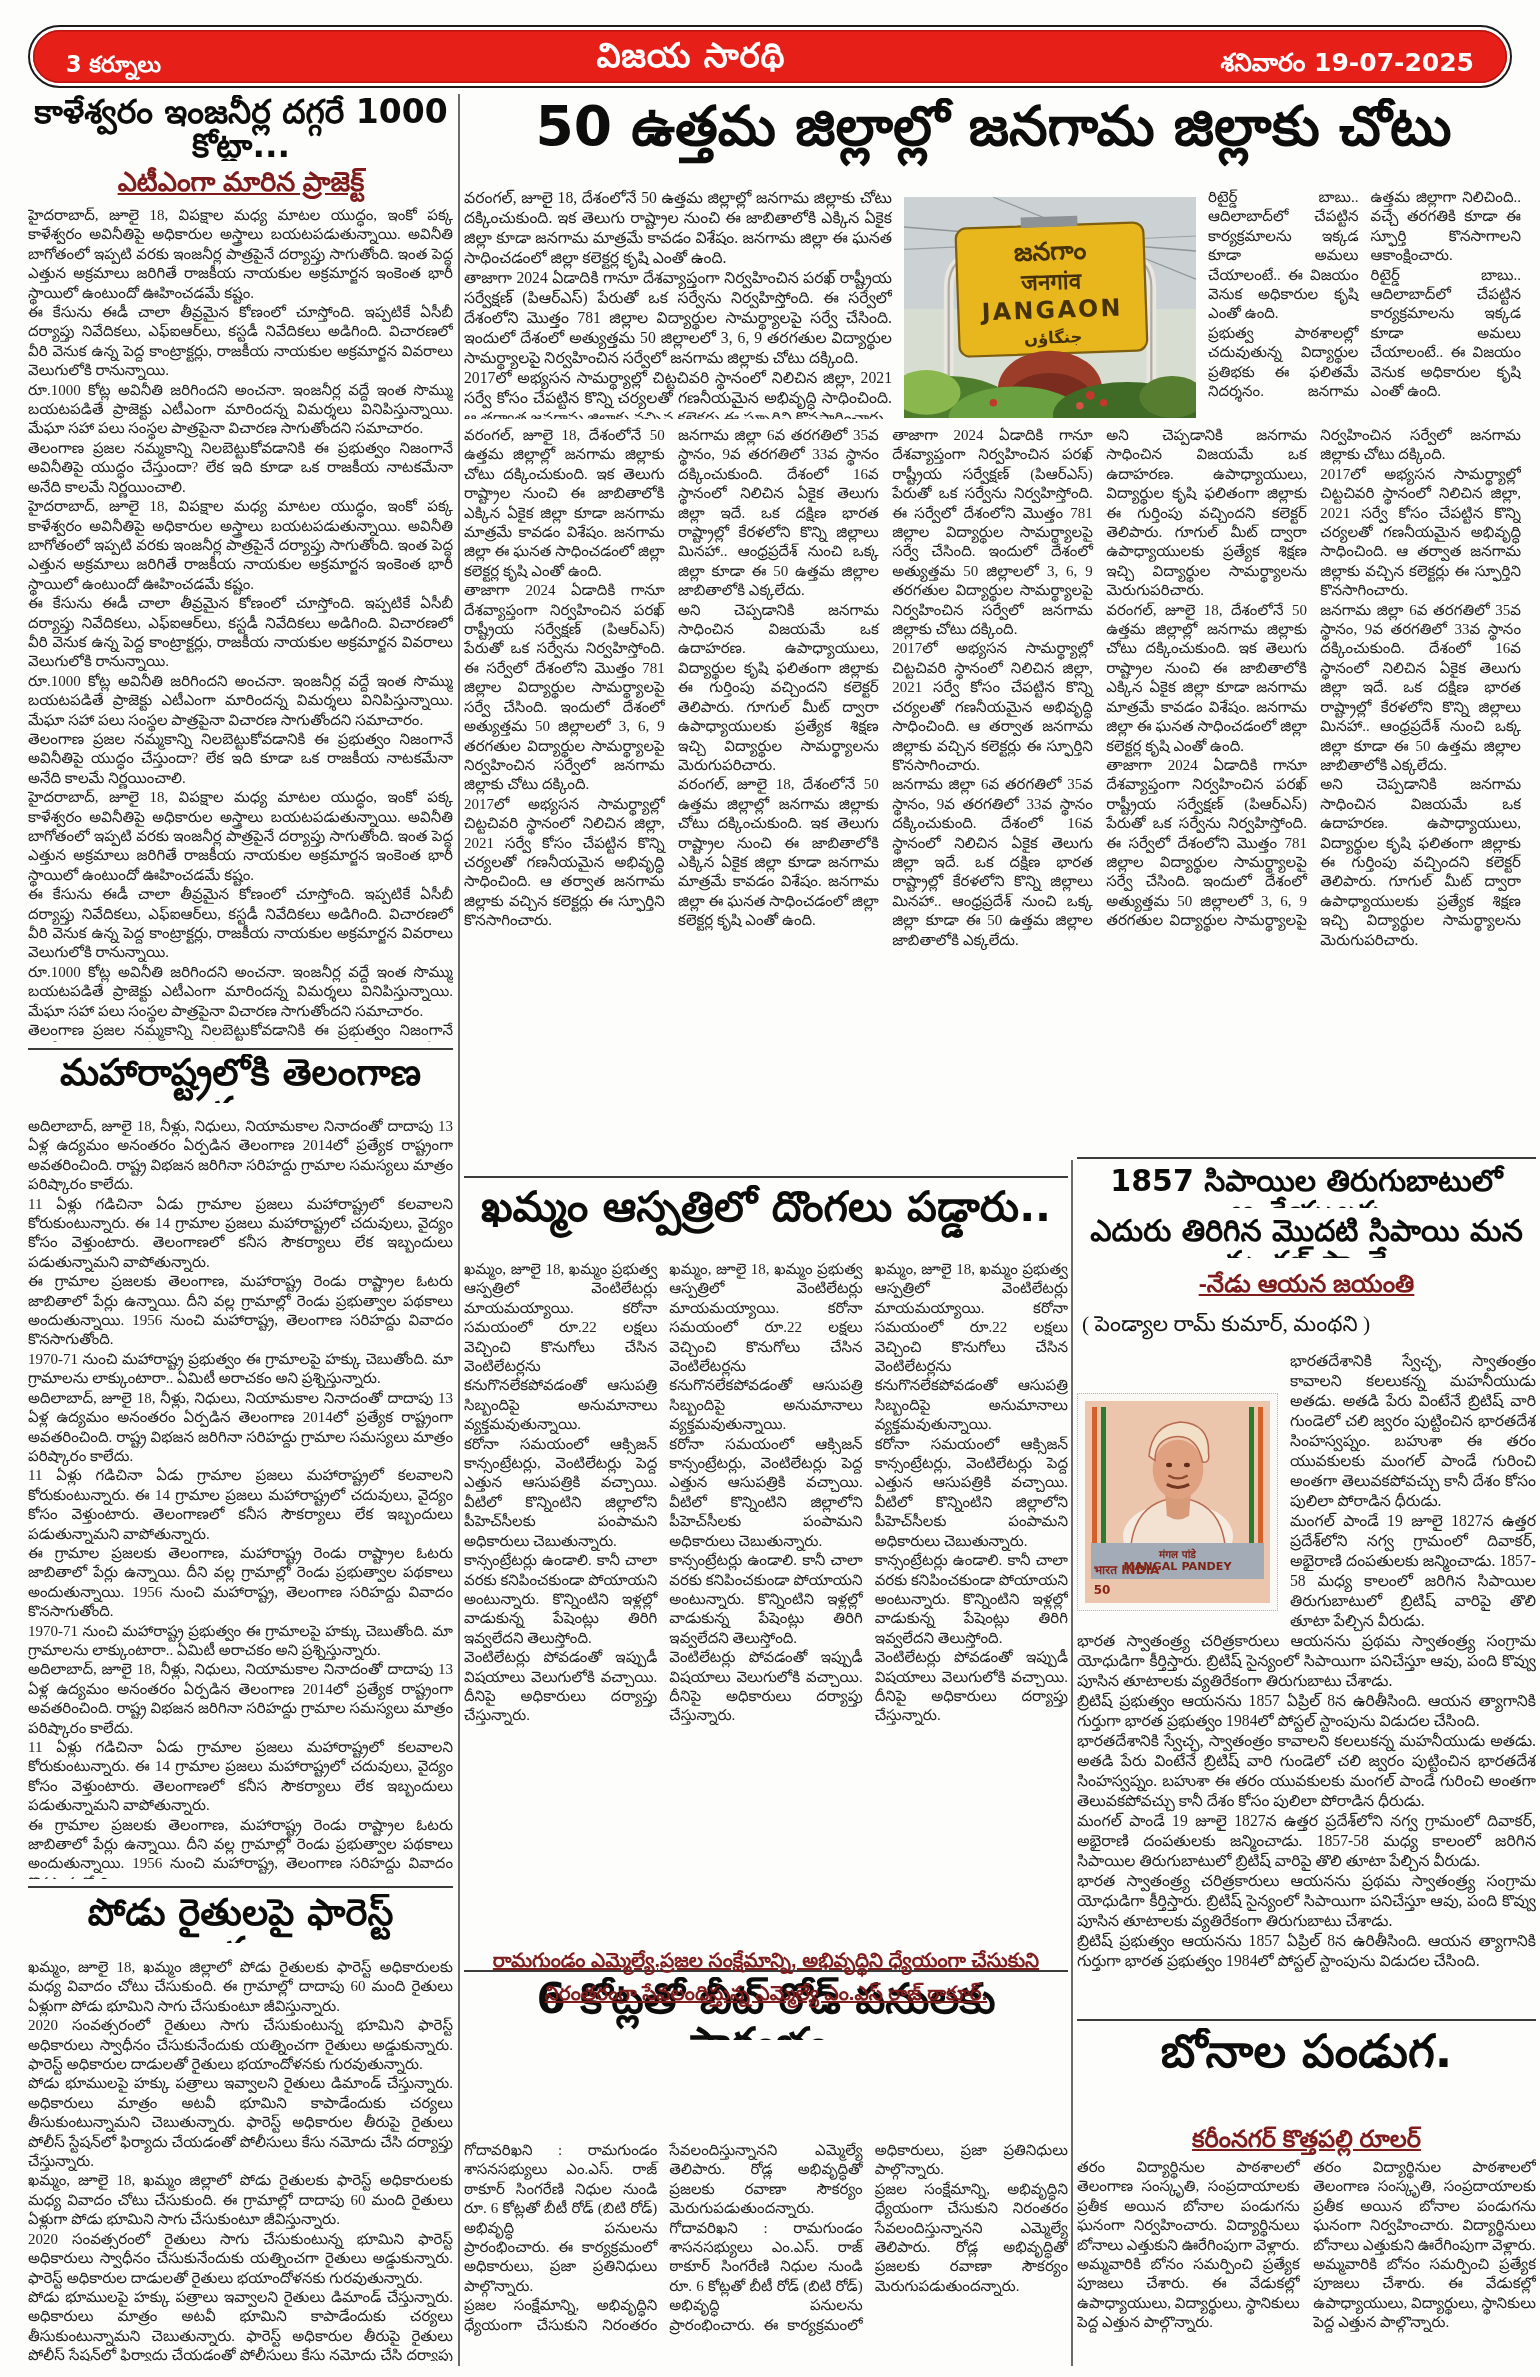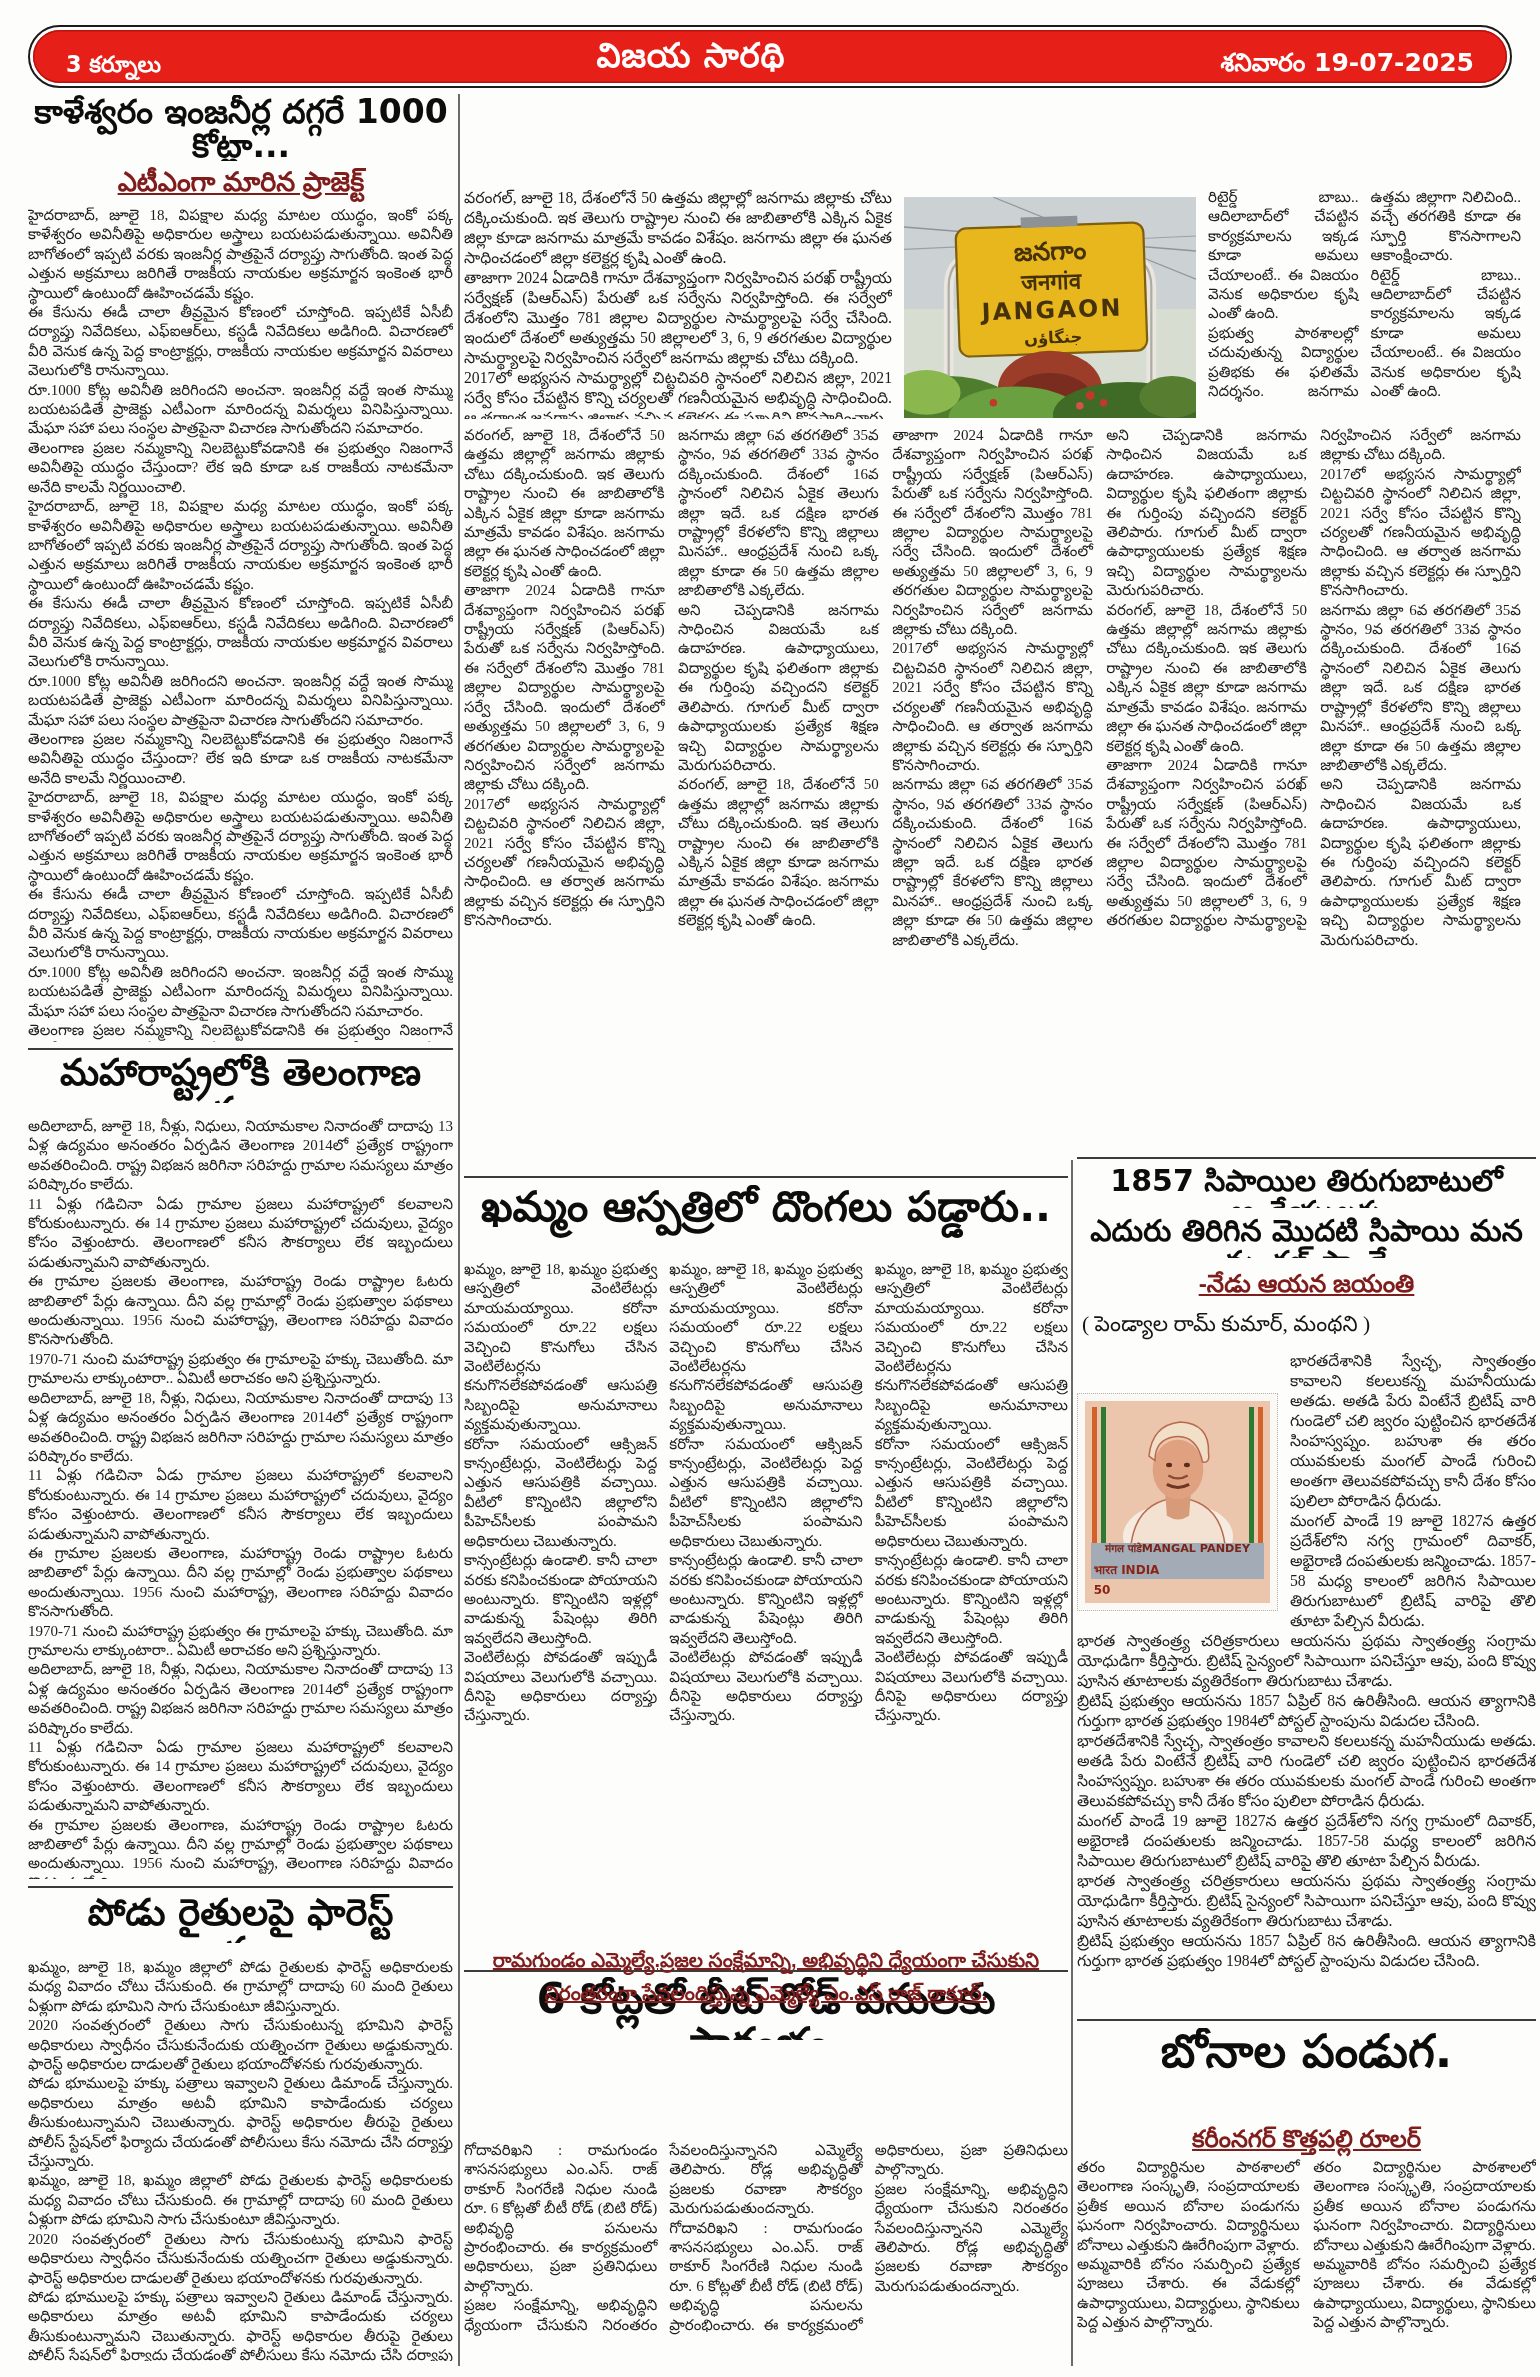--- a/index.html
+++ b/index.html
@@ -26,21 +26,21 @@
   .rule-h{background:#3c3c3c;height:1.5px;}
   .rule-v{background:#6b6b6b;width:1.5px;}
   
   .photo{left:904px;top:197px;width:292px;height:221px;overflow:hidden;background:#cfd3d6;}
   
   .stamp{float:left;width:201px;height:218px;margin:42px 12px 4.5px 0;background:#fbf9f6;
          border:1.5px dotted #b9b2aa;box-sizing:border-box;padding:6.7px;}
   .stamp-inner{position:relative;width:100%;height:100%;background:#ecc5ad;overflow:hidden;}
   .sbar{position:absolute;top:6px;bottom:48px;width:5.2px;}
   .stamp-band{position:absolute;left:6px;right:6px;bottom:24px;height:36px;background:#a3abb6;
-              display:flex;flex-direction:row;align-items:flex-start;justify-content:center;
+              display:flex;flex-direction:column;align-items:center;justify-content:center;
               color:#7a2416;font-family:"DejaVu Sans",sans-serif;font-weight:bold;line-height:1.15;}
   .stamp-foot{position:absolute;left:9px;right:9px;bottom:3px;display:flex;justify-content:space-between;
               color:#8a2414;font-family:"DejaVu Sans",sans-serif;font-weight:bold;font-size:12px;flex-direction:column;}
 </style>
 </head>
 <body>
 
 <div id="page">
 
   <div class="abs mast-outer">
@@ -64,20 +64,21 @@
       <p>హైదరాబాద్, జూలై 18, విపక్షాల మధ్య మాటల యుద్ధం, ఇంకో పక్క కాళేశ్వరం అవినీతిపై అధికారుల అస్త్రాలు బయటపడుతున్నాయి. అవినీతి బాగోతంలో ఇప్పటి వరకు ఇంజనీర్ల పాత్రపైనే దర్యాప్తు సాగుతోంది. ఇంత పెద్ద ఎత్తున అక్రమాలు జరిగితే రాజకీయ నాయకుల అక్రమార్జన ఇంకెంత భారీ స్థాయిలో ఉంటుందో ఊహించడమే కష్టం.</p>
       <p>ఈ కేసును ఈడీ చాలా తీవ్రమైన కోణంలో చూస్తోంది. ఇప్పటికే ఏసీబీ దర్యాప్తు నివేదికలు, ఎఫ్ఐఆర్‌లు, కస్టడీ నివేదికలు అడిగింది. విచారణలో వీరి వెనుక ఉన్న పెద్ద కాంట్రాక్టర్లు, రాజకీయ నాయకుల అక్రమార్జన వివరాలు వెలుగులోకి రానున్నాయి.</p>
       <p>రూ.1000 కోట్ల అవినీతి జరిగిందని అంచనా. ఇంజనీర్ల వద్దే ఇంత సొమ్ము బయటపడితే ప్రాజెక్టు ఎటీఎంగా మారిందన్న విమర్శలు వినిపిస్తున్నాయి. మేఘా సహా పలు సంస్థల పాత్రపైనా విచారణ సాగుతోందని సమాచారం.</p>
       <p>తెలంగాణ ప్రజల నమ్మకాన్ని నిలబెట్టుకోవడానికి ఈ ప్రభుత్వం నిజంగానే అవినీతిపై యుద్ధం చేస్తుందా? లేక ఇది కూడా ఒక రాజకీయ నాటకమేనా అనేది కాలమే నిర్ణయించాలి.</p>
       <p>హైదరాబాద్, జూలై 18, విపక్షాల మధ్య మాటల యుద్ధం, ఇంకో పక్క కాళేశ్వరం అవినీతిపై అధికారుల అస్త్రాలు బయటపడుతున్నాయి. అవినీతి బాగోతంలో ఇప్పటి వరకు ఇంజనీర్ల పాత్రపైనే దర్యాప్తు సాగుతోంది. ఇంత పెద్ద ఎత్తున అక్రమాలు జరిగితే రాజకీయ నాయకుల అక్రమార్జన ఇంకెంత భారీ స్థాయిలో ఉంటుందో ఊహించడమే కష్టం.</p>
       <p>ఈ కేసును ఈడీ చాలా తీవ్రమైన కోణంలో చూస్తోంది. ఇప్పటికే ఏసీబీ దర్యాప్తు నివేదికలు, ఎఫ్ఐఆర్‌లు, కస్టడీ నివేదికలు అడిగింది. విచారణలో వీరి వెనుక ఉన్న పెద్ద కాంట్రాక్టర్లు, రాజకీయ నాయకుల అక్రమార్జన వివరాలు వెలుగులోకి రానున్నాయి.</p>
       <p>రూ.1000 కోట్ల అవినీతి జరిగిందని అంచనా. ఇంజనీర్ల వద్దే ఇంత సొమ్ము బయటపడితే ప్రాజెక్టు ఎటీఎంగా మారిందన్న విమర్శలు వినిపిస్తున్నాయి. మేఘా సహా పలు సంస్థల పాత్రపైనా విచారణ సాగుతోందని సమాచారం.</p>
       <p>తెలంగాణ ప్రజల నమ్మకాన్ని నిలబెట్టుకోవడానికి ఈ ప్రభుత్వం నిజంగానే అవినీతిపై యుద్ధం చేస్తుందా? లేక ఇది కూడా ఒక రాజకీయ నాటకమేనా అనేది కాలమే నిర్ణయించాలి.</p>
     </div>
 
+  <div class="abs hl" style="left:464px;top:98px;width:1059px;height:76px;font-size:55px;white-space:nowrap;">50 ఉత్తమ జిల్లాల్లో జనగామ జిల్లాకు చోటు</div>
 
   <div class="abs body" style="left:464px;top:188px;width:428px;height:231px;font-size:15.7px;line-height:20px;">
       <p>వరంగల్, జూలై 18, దేశంలోనే 50 ఉత్తమ జిల్లాల్లో జనగామ జిల్లాకు చోటు దక్కించుకుంది. ఇక తెలుగు రాష్ట్రాల నుంచి ఈ జాబితాలోకి ఎక్కిన ఏకైక జిల్లా కూడా జనగామ మాత్రమే కావడం విశేషం. జనగామ జిల్లా ఈ ఘనత సాధించడంలో జిల్లా కలెక్టర్ల కృషి ఎంతో ఉంది.</p>
       <p>తాజాగా 2024 ఏడాదికి గానూ దేశవ్యాప్తంగా నిర్వహించిన పరఖ్ రాష్ట్రీయ సర్వేక్షణ్ (పిఆర్ఎస్) పేరుతో ఒక సర్వేను నిర్వహిస్తోంది. ఈ సర్వేలో దేశంలోని మొత్తం 781 జిల్లాల విద్యార్థుల సామర్థ్యాలపై సర్వే చేసింది. ఇందులో దేశంలో అత్యుత్తమ 50 జిల్లాలలో 3, 6, 9 తరగతుల విద్యార్థుల సామర్థ్యాలపై నిర్వహించిన సర్వేలో జనగామ జిల్లాకు చోటు దక్కింది.</p>
       <p>2017లో అభ్యసన సామర్థ్యాల్లో చిట్టచివరి స్థానంలో నిలిచిన జిల్లా, 2021 సర్వే కోసం చేపట్టిన కొన్ని చర్యలతో గణనీయమైన అభివృద్ధి సాధించింది. ఆ తర్వాత జనగామ జిల్లాకు వచ్చిన కలెక్టర్లు ఈ స్ఫూర్తిని కొనసాగించారు.</p>
     </div>
 
   <div class="abs photo">
     <svg width="292" height="221" viewBox="0 0 392 296">
       <rect x="0" y="0" width="392" height="296" fill="#ccd2d4"></rect>

